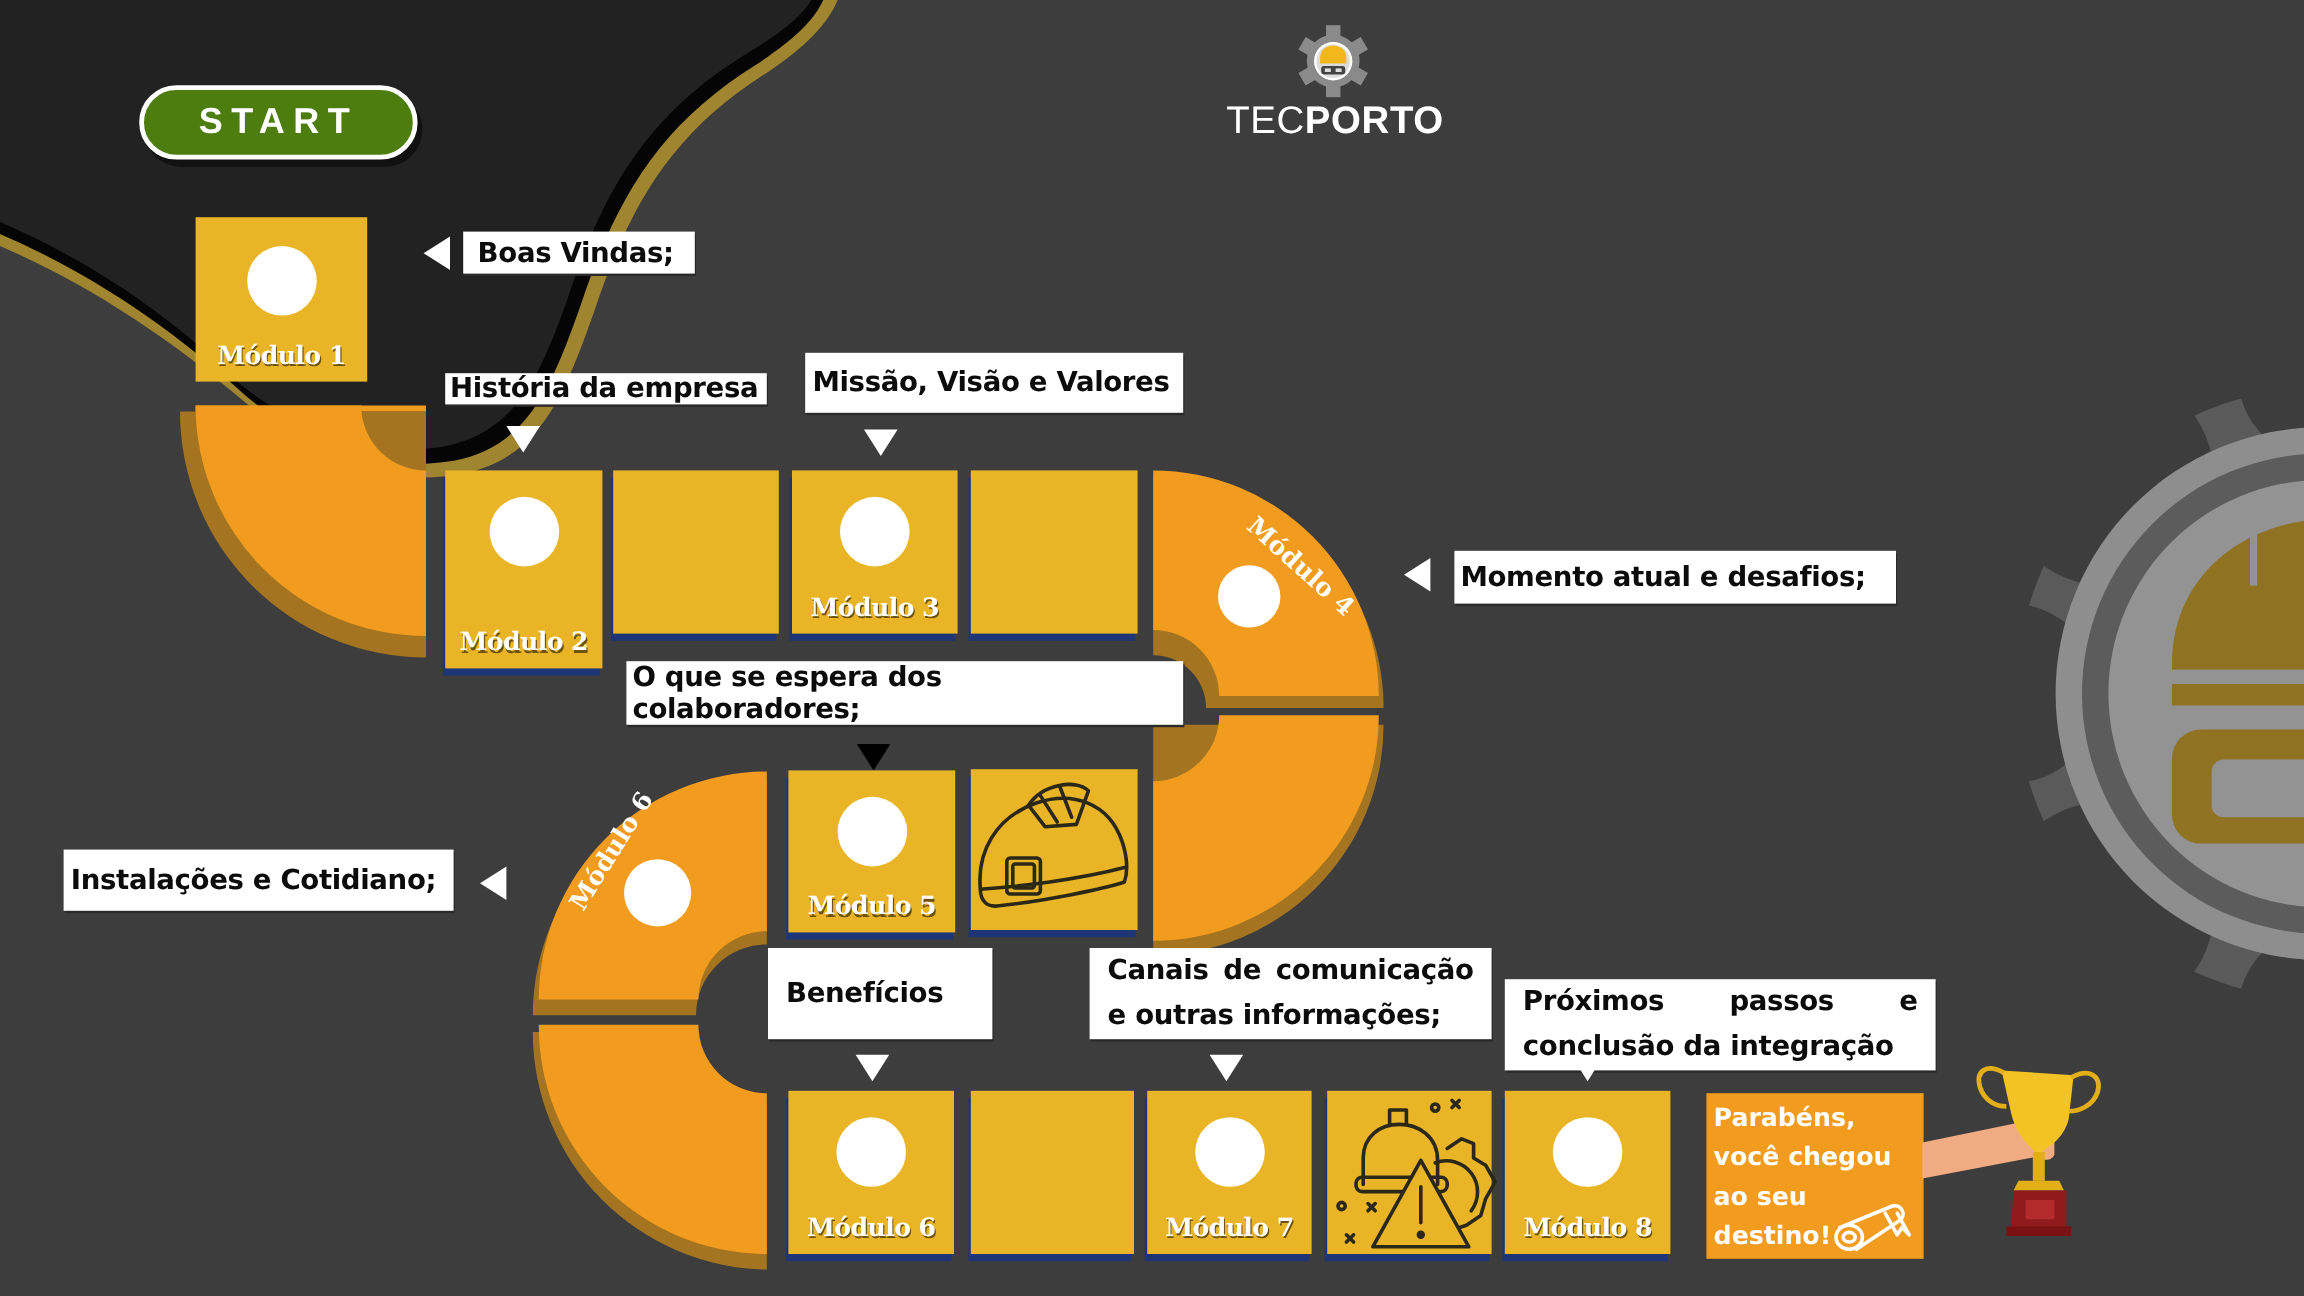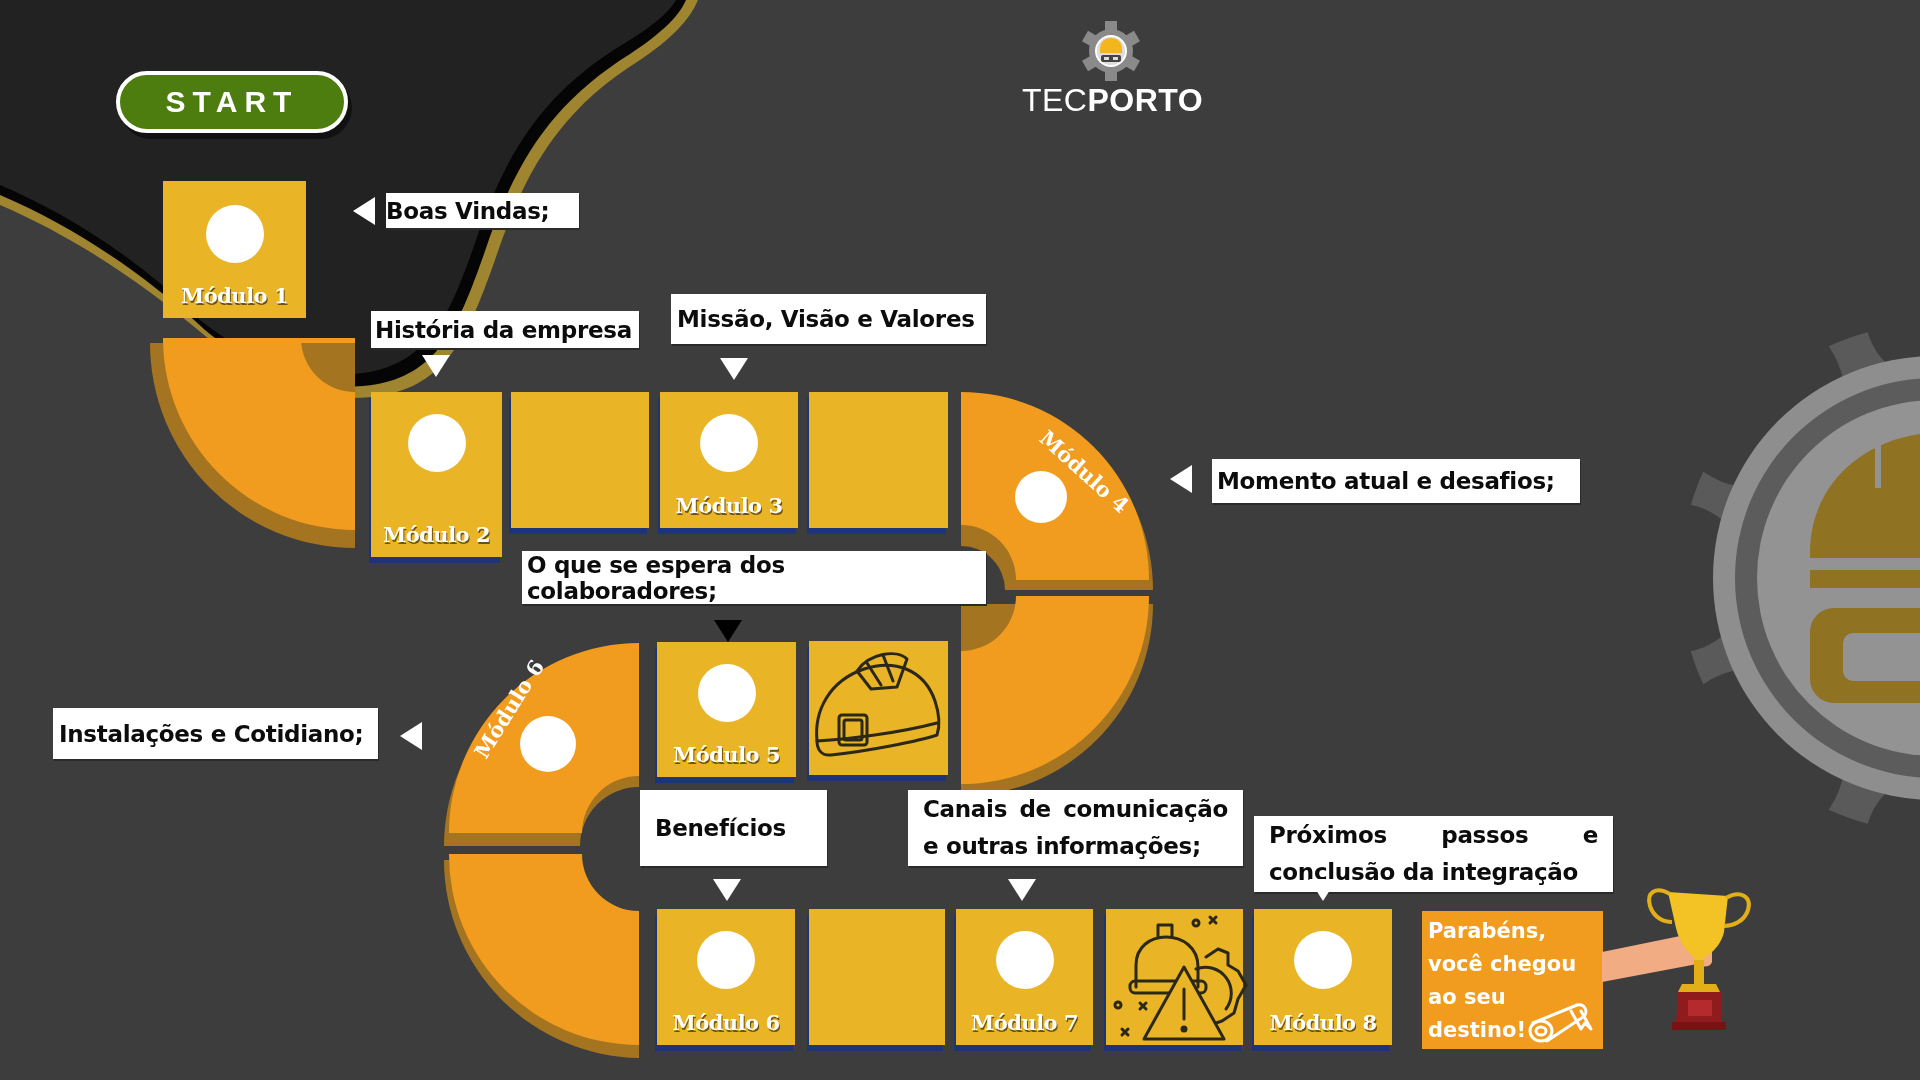--- a/index.html
+++ b/index.html
@@ -33,21 +33,21 @@
     left: 50%; top: 22px; transform: translateX(-50%);
   }
   .tile .lbl {
     position: absolute; left: 0; right: 0; bottom: 10px; text-align: center;
     color: #fff; font-family: "DejaVu Serif", serif; font-weight: bold; font-size: 21px;
     text-shadow: 1px 2px 0 #6b5310; letter-spacing: -0.5px;
   }
   .label-box {
     position: absolute; background: #ffffff; color: #0c0c0c;
     font-family: "DejaVu Sans", sans-serif; font-weight: bold; font-size: 23px;
-    box-sizing: border-box; padding: 0 0; display: flex; align-items: center;
+    box-sizing: border-box; padding: 0 12px; display: flex; align-items: center;
     box-shadow: 1px 2px 0 #2a2a2a;
     letter-spacing: -0.3px;
   }
   .label-box.two { flex-direction: column; align-items: stretch; justify-content: center; padding: 4px 15px; line-height: 37px; }
   .label-box.two span { display: block; }
   .label-box.justify span:first-child { text-align: justify; text-align-last: justify; }
   .tri-down { position: absolute; width: 0; height: 0; border-left: 14px solid transparent; border-right: 14px solid transparent; border-top: 22px solid #fff; }
   .tri-down.black { border-top-color: #000; }
   .tri-left { position: absolute; width: 0; height: 0; border-top: 14px solid transparent; border-bottom: 14px solid transparent; border-right: 22px solid #fff; }
   .curve-label { font-family: "DejaVu Serif", serif; font-weight: bold; font-size: 21px; fill: #fff; }
@@ -148,21 +148,21 @@
 </svg>
 <div class="logo-text"><span>TEC</span><b>PORTO</b></div>
 
 <div class="tile no-shadow" style="left:163px;top:181px;width:143px;height:137px">
   <div class="dot" style="top:24px;width:58px;height:58px"></div>
   <div class="lbl">Módulo 1</div>
 </div>
 <div class="tri-left" style="left:353px;top:197px"></div>
 <div class="label-box" style="left:386px;top:193px;width:193px;height:35px">Boas Vindas;</div>
 
-<div class="label-box" style="left:371px;top:311px;width:268px;height:37px;padding:0 4px">História da empresa</div>
+<div class="label-box" style="left:371px;top:311px;width:268px;height:26px;padding:0 4px">História da empresa</div>
 <div class="tri-down" style="left:422px;top:355px"></div>
 <div class="label-box" style="left:671px;top:294px;width:315px;height:50px;padding:0 6px">Missão, Visão e Valores</div>
 <div class="tri-down" style="left:720px;top:358px"></div>
 
 <div class="tile" style="left:371px;top:392px;width:131px;height:165px">
   <div class="dot"></div>
   <div class="lbl">Módulo 2</div>
 </div>
 <div class="tile" style="left:511px;top:392px;width:138px;height:136px"></div>
 <div class="tile" style="left:660px;top:392px;width:138px;height:136px">

